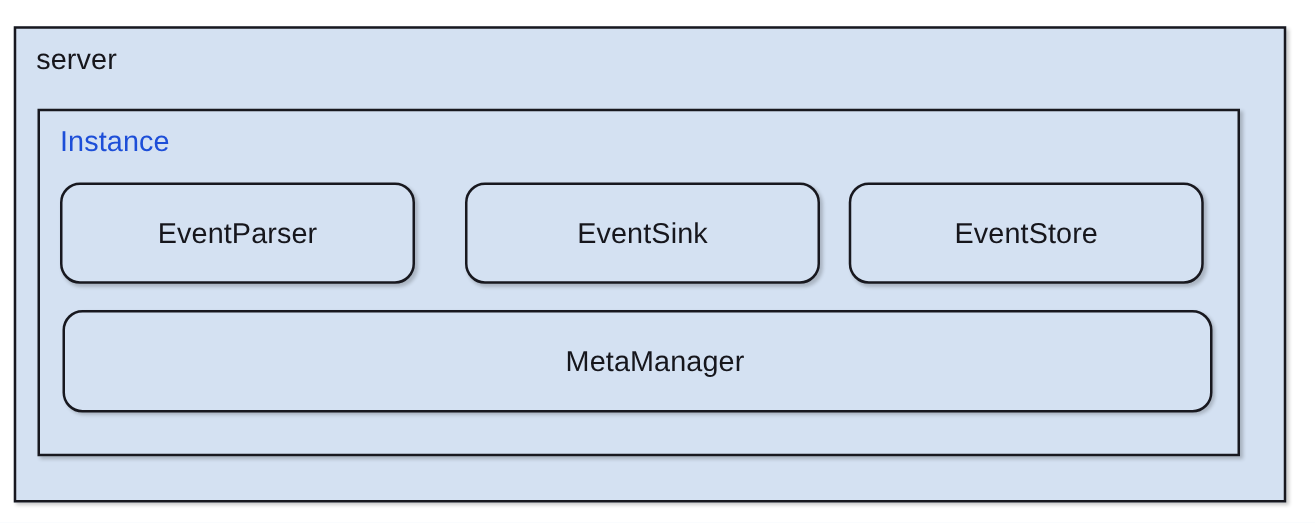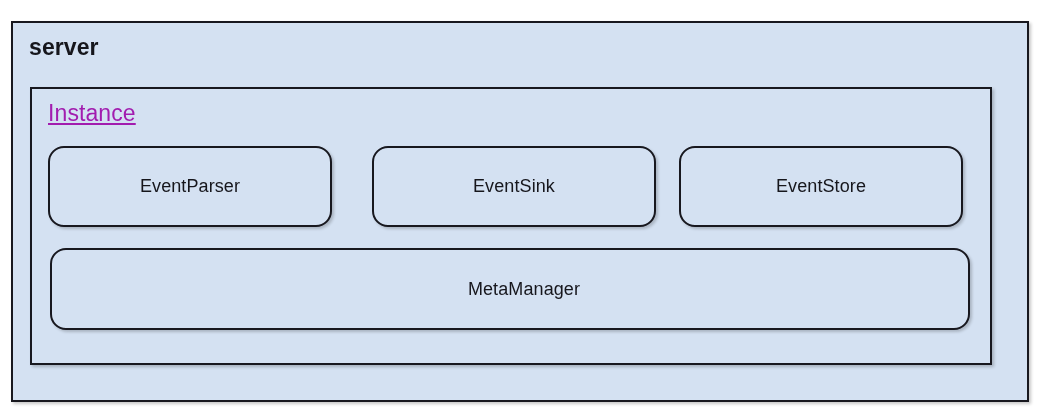--- a/index.html
+++ b/index.html
@@ -36,21 +36,20 @@
 
   .server-label {
     position: absolute;
     left: 16px;
     top: 10px;
     font-size: 23px;
     line-height: 28px;
     color: #16161c;
     letter-spacing: 0.1px;
     white-space: nowrap;
-    font-weight: bold;
   }
 
   
   .instance-box {
     position: absolute;
     left: 30px;
     top: 87px;
     width: 962px;
     height: 278px;
     background: #d4e1f2;
@@ -58,41 +57,40 @@
     box-sizing: border-box;
     box-shadow: 2px 2px 3px rgba(0,0,0,0.22);
   }
 
   .instance-label {
     position: absolute;
     left: 16px;
     top: 10px;
     font-size: 23px;
     line-height: 28px;
-    color: #a21caf;
+    color: #1d4ed8;
     letter-spacing: 0.1px;
     white-space: nowrap;
-    text-decoration: underline;
   }
 
   
   .component {
     position: absolute;
     background: #d4e1f2;
     border: 2px solid #18181f;
     border-radius: 16px;
     box-sizing: border-box;
     display: flex;
     align-items: center;
     justify-content: center;
     box-shadow: 2px 2px 3px rgba(0,0,0,0.20);
   }
 
   .component .label {
-    font-size: 18px;
+    font-size: 23px;
     color: #16161c;
     letter-spacing: 0.1px;
     white-space: nowrap;
   }
 
   
   .comp-event-parser {
     left: 48px;
     top: 146px;
     width: 284px;

